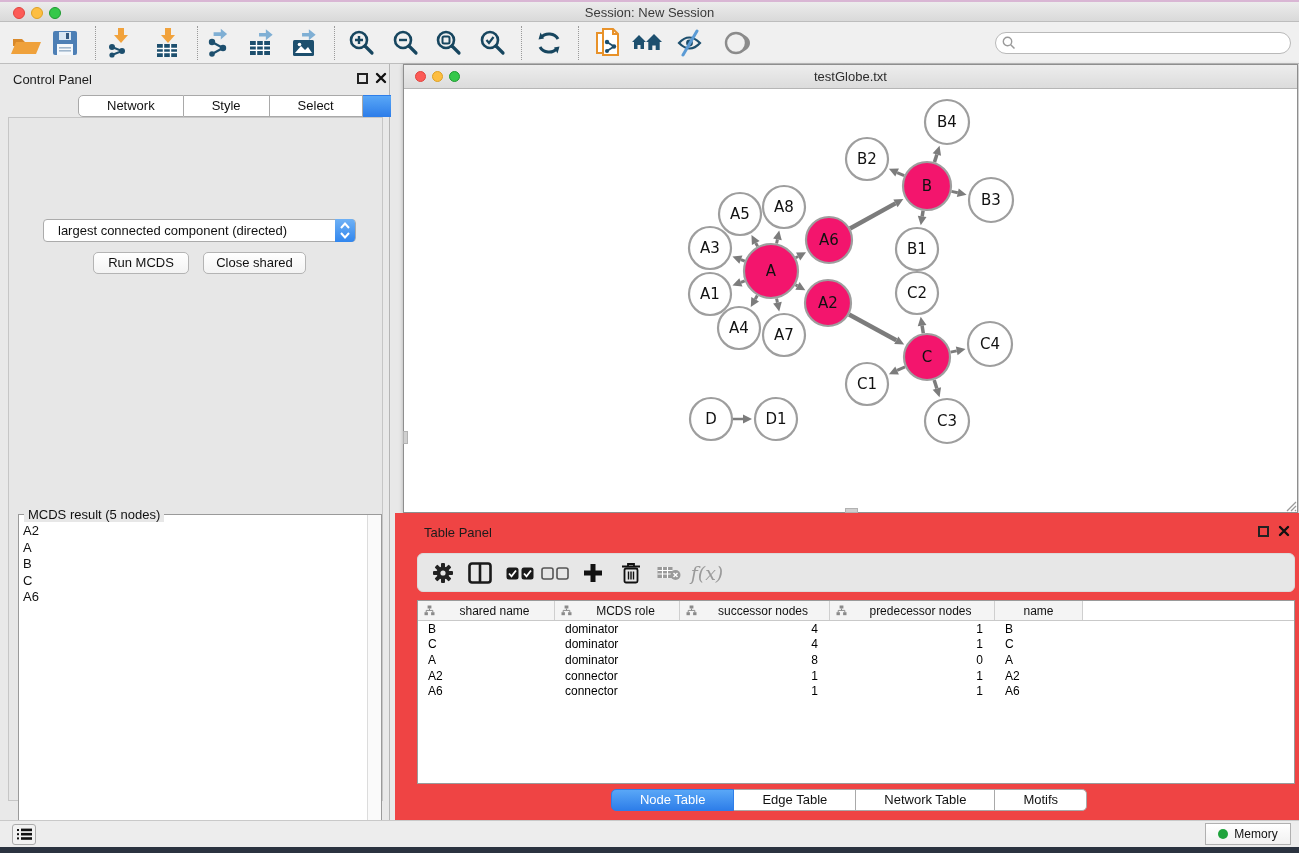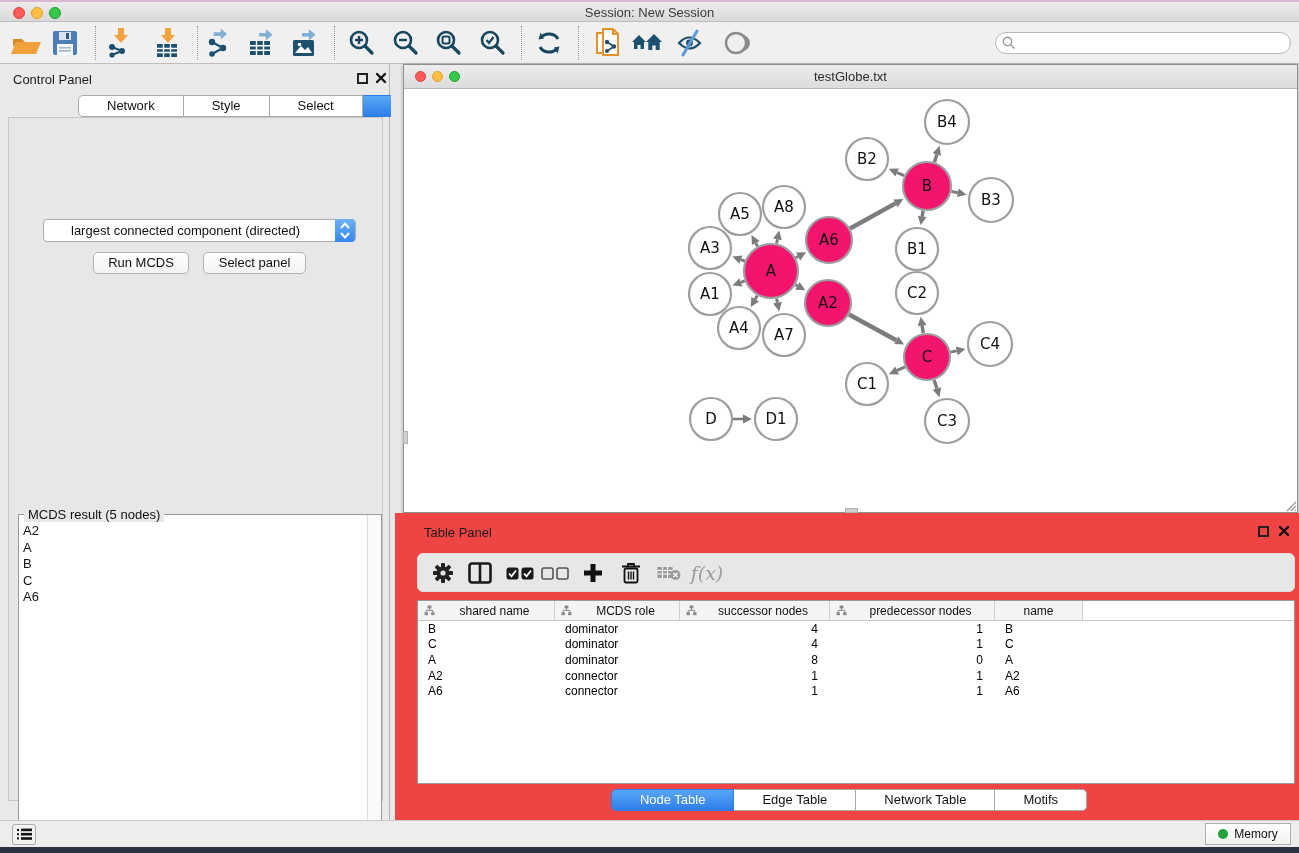--- a/index.html
+++ b/index.html
@@ -47,21 +47,21 @@
   .tab:last-child { border-radius:0 5px 5px 0; }
   .tab.active { background:linear-gradient(#59A7F7,#2E7EE9); border-color:#2E7EE9;
     color:#fff; }
 
   #ctl-content { position:absolute; left:8px; top:53px; width:375px; height:684px;
     background:#E7E7E7; border:1px solid #C6C6C6; }
   #opt-label { position:absolute; left:0; width:100%; top:80px; text-align:center;
     font-size:13px; color:#111; }
   #opt-dropdown { position:absolute; left:34px; top:101px; width:313px; height:23px;
     background:#fff; border:1px solid #ABABAB; border-radius:4px; font-size:13px;
-    color:#111; line-height:21px; padding-left:27px; }
+    color:#111; line-height:21px; padding-left:14px; }
   #opt-spinner { position:absolute; right:0; top:-1px; width:20px; height:23px;
     background:linear-gradient(#6FB1F5,#3186EE); border-radius:0 4px 4px 0; }
   .btn { position:absolute; height:22px; background:linear-gradient(#FFFFFF,#F3F3F3);
     border:1px solid #B4B4B4; border-radius:5px; font-size:13px; color:#111;
     text-align:center; line-height:20px; }
   #run-btn  { left:84px; top:134px; width:96px; }
   #close-btn { left:194px; top:134px; width:103px; }
 
   #mcds-box { position:absolute; left:9px; top:396px; width:364px; height:342px;
     background:#fff; border:1px solid #9a9a9a; }
@@ -294,21 +294,21 @@
     <div id="opt-dropdown">
       <span>largest connected component (directed)</span>
       <span id="opt-spinner">
         <svg width="20" height="23" viewBox="0 0 20 23">
           <path d="M6 9 L10 4.5 L14 9" stroke="#fff" stroke-width="2" fill="none"></path>
           <path d="M6 14 L10 18.5 L14 14" stroke="#fff" stroke-width="2" fill="none"></path>
         </svg>
       </span>
     </div>
     <div id="run-btn" class="btn">Run MCDS</div>
-    <div id="close-btn" class="btn">Select panel</div>
+    <div id="close-btn" class="btn">Close shared</div>
 
     <div id="mcds-box">
       <div id="mcds-legend">MCDS result (5 nodes)</div>
       <div id="mcds-list">
           <div>A2</div>
           <div>A</div>
           <div>B</div>
           <div>C</div>
           <div>A6</div>
         </div>

